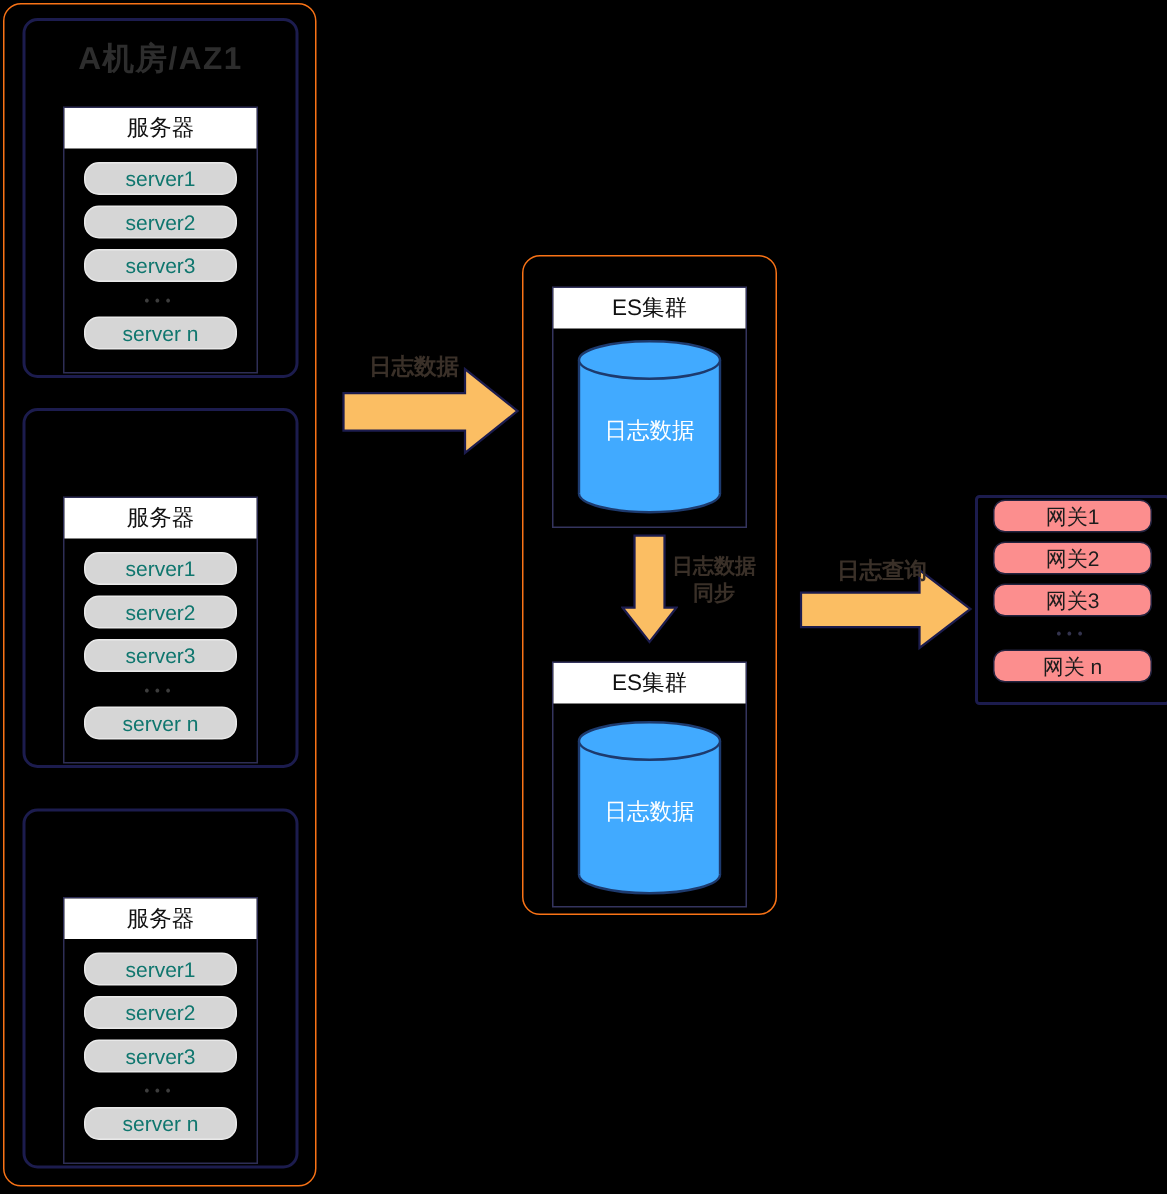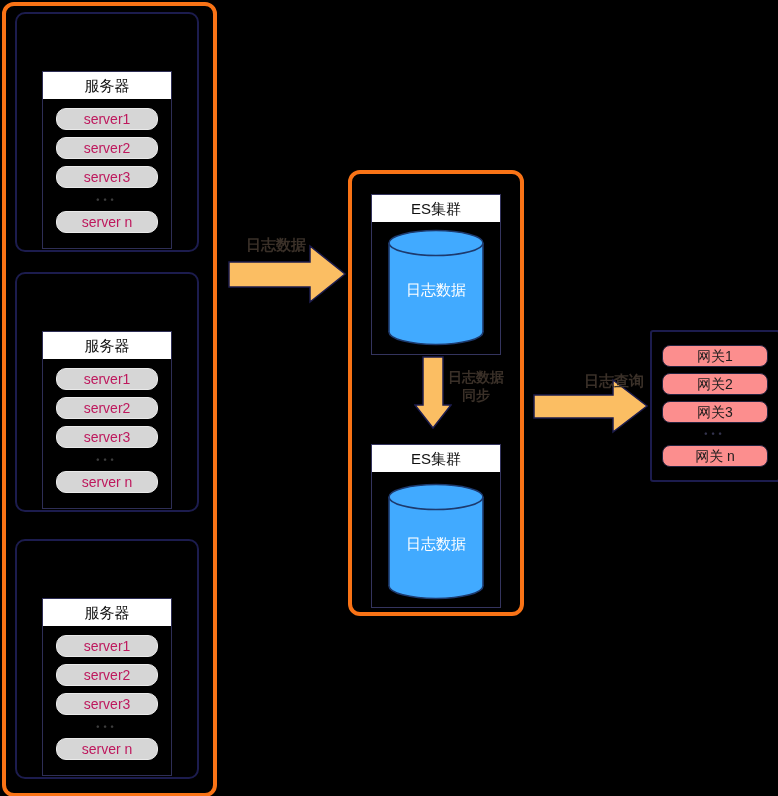--- a/index.html
+++ b/index.html
@@ -1,55 +1,56 @@
 <!DOCTYPE html>
 <html><head>
 <meta charset="utf-8">
 <style>
   html,body{margin:0;padding:0;background:#000;}
   body{font-family:"Liberation Sans","DejaVu Sans",sans-serif;}
   #canvas{position:relative;width:778px;height:796px;background:#000;overflow:hidden;}
 
-  .outline{position:absolute;border:4px solid #f97316;border-radius:12px;background:transparent;}
+  .outline{position:absolute;border:1px solid #f97316;border-radius:12px;background:transparent;}
 
   
   .az-box{position:absolute;left:15px;width:180px;border:2px solid #1c1c4e;border-radius:10px;background:#000;}
   .az-title{margin-top:11px;text-align:center;font-size:21px;font-weight:bold;color:#2d2d2d;letter-spacing:1px;}
   .panel{position:absolute;left:25px;top:57px;width:128px;border:1px solid #2e2e56;background:#000;}
   .panel-header{height:27px;line-height:27px;background:#fff;color:#111;text-align:center;font-size:15px;}
   .panel-body{padding:9px 13px 8px 13px;}
   .pill{height:20px;line-height:20px;border-radius:10px;background:#d6d6d6;border:1px solid #e9e9e9;
-        color:#be185d;text-align:center;font-size:14px;margin-bottom:7px;}
+        color:#0f766e;text-align:center;font-size:14px;margin-bottom:7px;}
   .dots{height:12px;line-height:10px;text-align:center;font-size:9px;letter-spacing:4px;color:#3d3d3d;
         font-weight:bold;margin-bottom:4px;}
 
   
   .es-box{position:absolute;left:19px;width:128px;border:1px solid #34345e;background:#000;}
   .cyl-wrap{position:relative;width:98px;margin:7px auto 8px auto;}
   .cyl-label{position:absolute;left:0;top:52px;width:98px;text-align:center;color:#fff;font-size:15px;}
 
   
   .arrow{position:absolute;}
   .arrow-label{position:absolute;color:#3a3028;font-size:15px;font-weight:bold;text-align:center;line-height:18px;}
 
   
   .gw-box{position:absolute;left:650px;top:330px;width:126px;border:2px solid #1c1c4e;border-radius:3px;background:#000;}
-  .gw-body{padding:13px 10px 7px 10px;}
+  .gw-body{padding:1px 10px 7px 10px;}
   .gw-pill{height:20px;line-height:20px;border-radius:8px;background:#fc8e8e;border:1px solid #23233f;
            color:#1c1c1c;text-align:center;font-size:14px;margin-bottom:6px;}
   .gw-dots{color:#33334d;margin-bottom:4px;}
 </style>
 </head>
 <body>
 
 <div id="canvas">
 
   <div class="outline" style="left:2px;top:2px;width:207px;height:787px;"></div>
 
   <div class="az-box" style="top:12px;height:236px;">
+    <div class="az-title">A机房/AZ1</div>
     <div class="panel">
       <div class="panel-header">服务器</div>
       <div class="panel-body">
         <div class="pill">server1</div>
         <div class="pill">server2</div>
         <div class="pill">server3</div>
         <div class="dots">•••</div>
         <div class="pill">server n</div>
       </div>
     </div>
@@ -127,21 +128,21 @@
   <div class="arrow-label" style="left:438px;top:368px;width:76px;font-size:14px;">
     <div>日志数据</div>
     <div>同步</div>
   </div>
 
   <div class="arrow" style="left:533px;top:377px;">
     <svg width="116" height="58">
       <polygon points="1,18 80,18 80,3 114,29 80,55 80,41 1,41" fill="#fbbe63" stroke="#1c1c4e" stroke-width="1.5"></polygon>
     </svg>
   </div>
-  <div class="arrow-label" style="left:576px;top:372px;width:76px;">日志查询</div>
+  <div class="arrow-label" style="left:550px;top:372px;width:76px;">日志查询</div>
 
   <div class="gw-box">
     <div class="gw-body">
       <div class="gw-pill">网关1</div>
       <div class="gw-pill">网关2</div>
       <div class="gw-pill">网关3</div>
       <div class="dots gw-dots">•••</div>
       <div class="gw-pill">网关 n</div>
     </div>
   </div>

